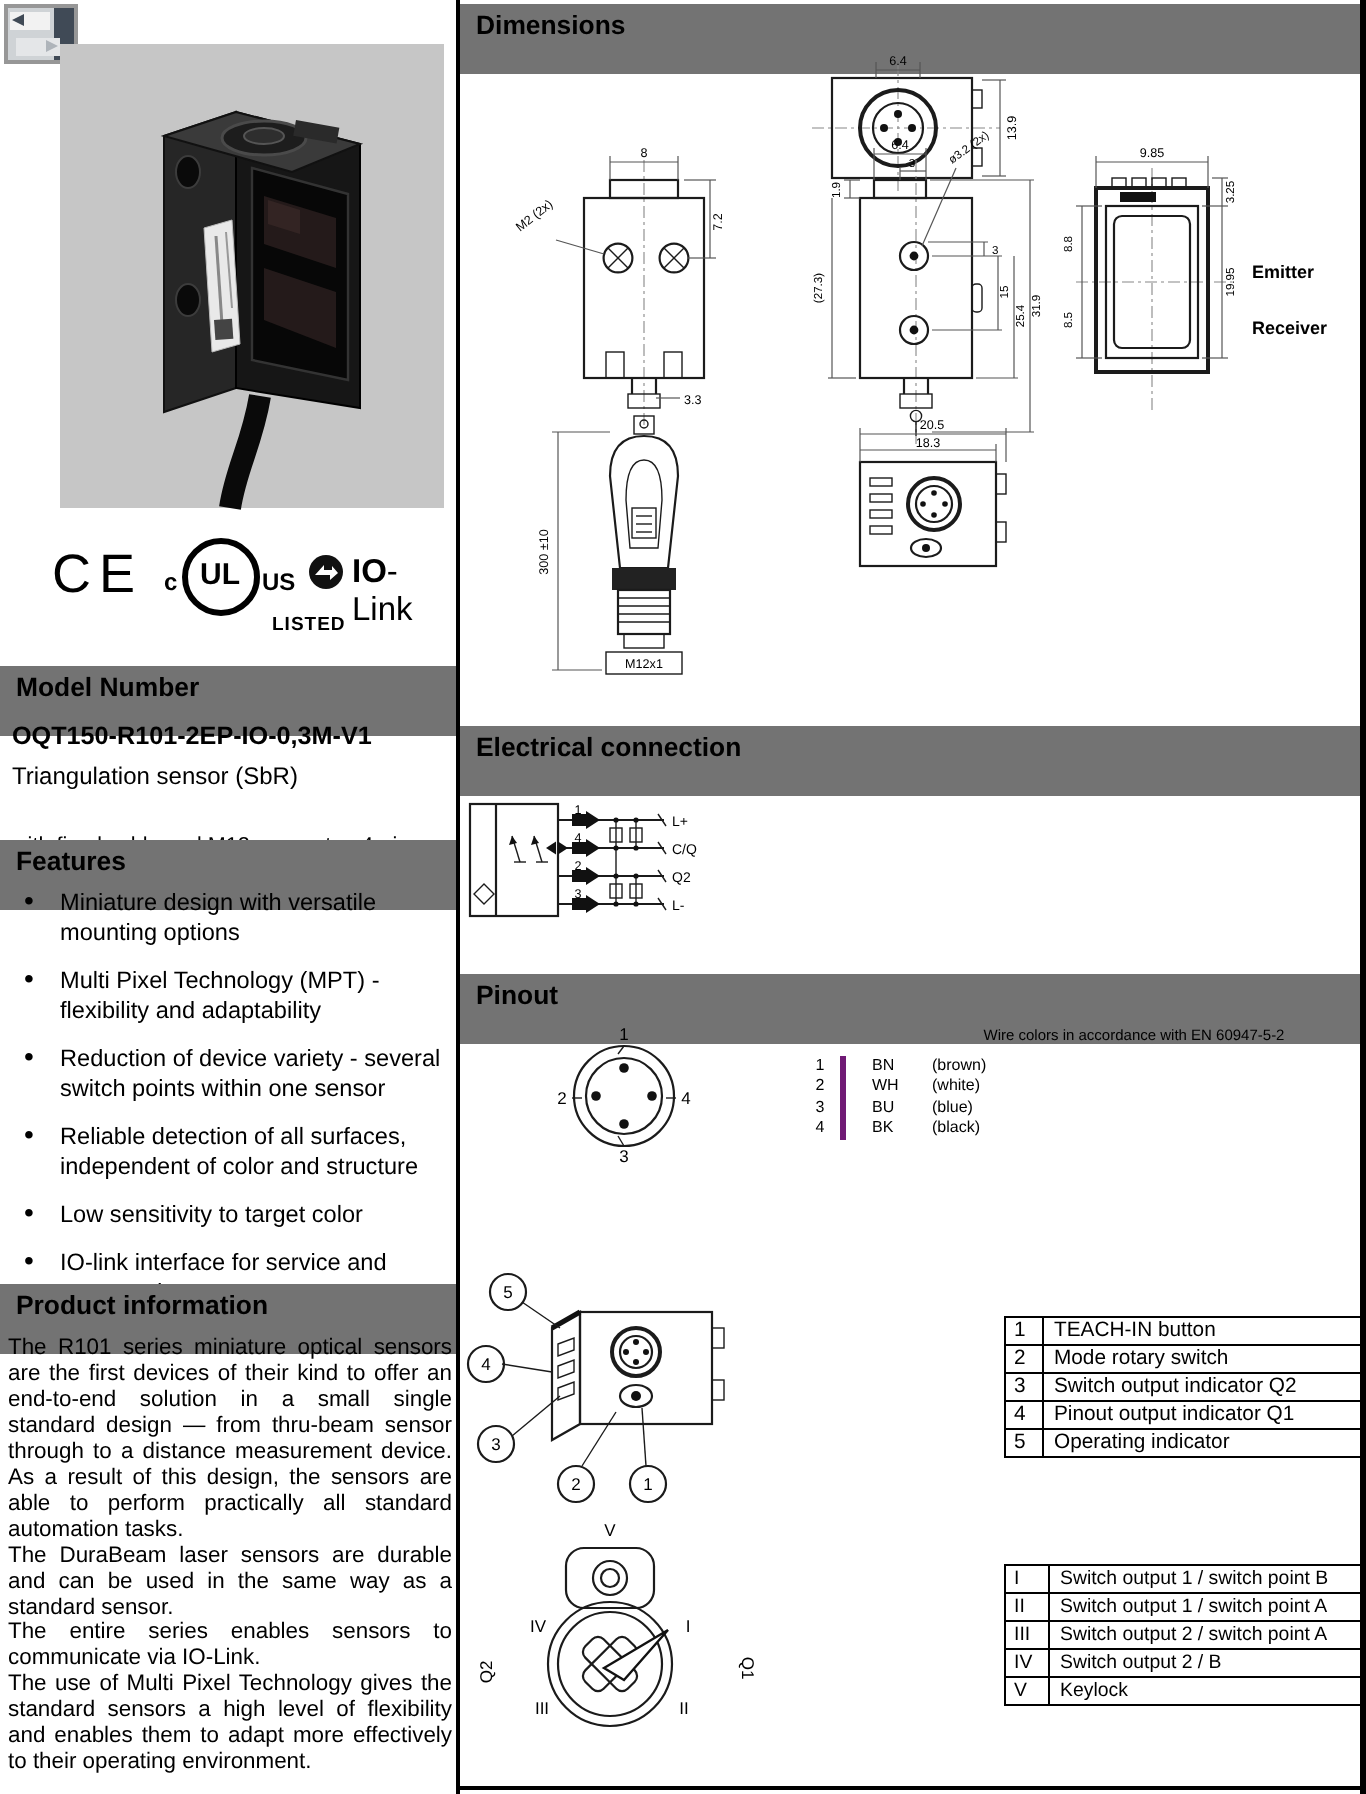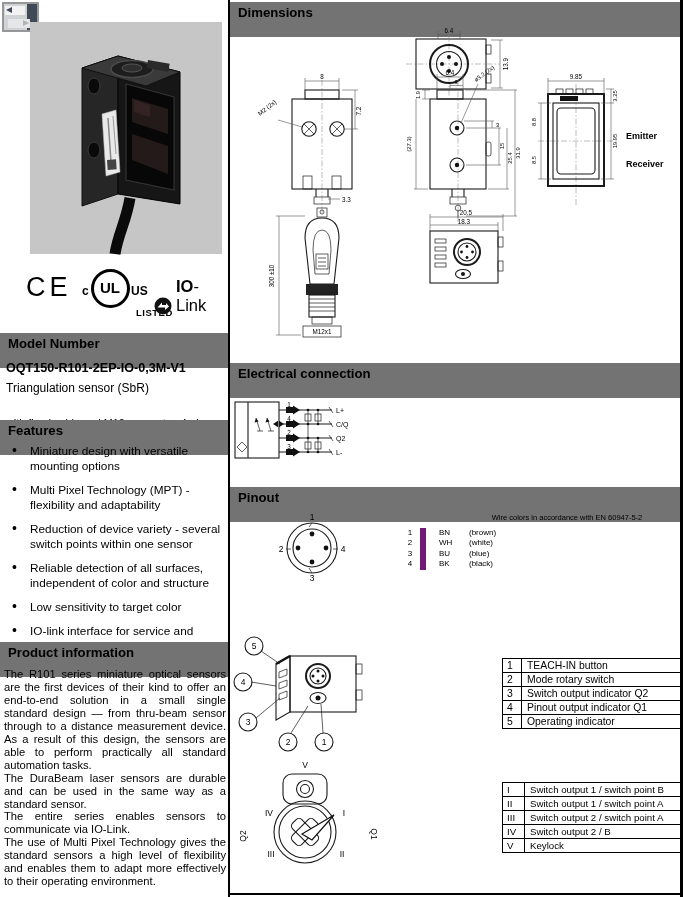--- a/index.html
+++ b/index.html
@@ -48,30 +48,30 @@
 
   
   .cert-row { position:absolute; left:18px; top:268px; width:206px; height:52px; }
   .ce { position:absolute; left:8px; top:4px; font-size:27px; letter-spacing:4px; font-weight:400; }
   .ul-wrap { position:absolute; left:64px; top:0; width:72px; height:50px; }
   .ul-c  { position:absolute; left:0; top:16px; font-size:12px; font-weight:bold; }
   .ul-circle { position:absolute; left:9px; top:1px; width:33px; height:33px; border:3px solid #000; border-radius:50%; }
   .ul-mark { position:absolute; left:6px; top:7px; font-size:15px; font-weight:bold; }
   .ul-us { position:absolute; left:49px; top:16px; font-size:12px; font-weight:bold; }
   .ul-listed { position:absolute; left:6px; top:39px; font-size:9.5px; font-weight:bold; letter-spacing:0.5px;padding-left:48px; }
-  .iol-wrap { position:absolute; left:136px; top:9px; display:flex; align-items:flex-end; }
+  .iol-wrap { position:absolute; left:136px; top:9px; display:flex; align-items:flex-start; }
   .iol-text { font-size:16.5px; margin-left:4px; }
   .iol-text b { font-weight:bold; }
 
   
   .pin-note { position:absolute; left:248px; top:513px; width:178px; text-align:center; font-size:7.5px; }
   .wires { position:absolute; left:170px; top:528px; }
   .w-row { display:flex; height:10.4px; font-size:8px; line-height:10.4px; }
   .w-pin { width:20px; text-align:center; }
-  .w-code { border-left:6px solid #701a75; padding-left:13px; width:30px; }
+  .w-code { border-left:3px solid #701a75; padding-left:13px; width:30px; }
   .w-col { width:64px; }
 
   
   .itbl { position:absolute; border:1px solid #000; background:#fff; }
   .itbl .r { display:flex; border-bottom:1px solid #000; }
   .itbl .r:last-child { border-bottom:none; }
   .itbl .n { border-right:1px solid #000; padding:1px 2px 1px 4px; }
   .itbl .l { flex:1; padding:1px 0 1px 5px; white-space:nowrap; }
   .tbl1 { left:272px; top:658px; width:178px; font-size:10.4px; }
   .tbl1 .n { width:12px; }

